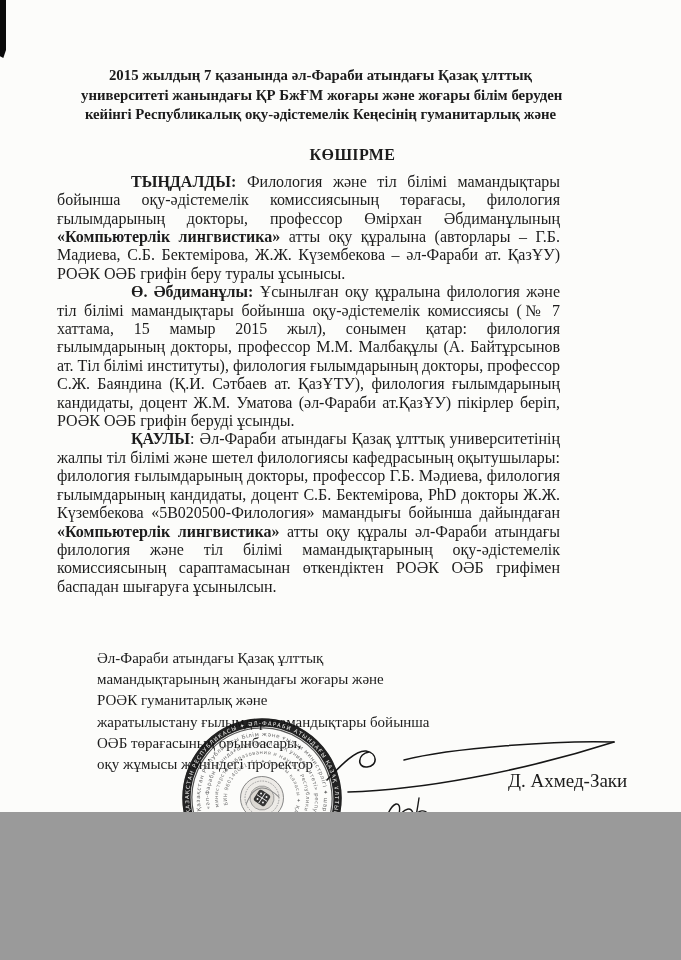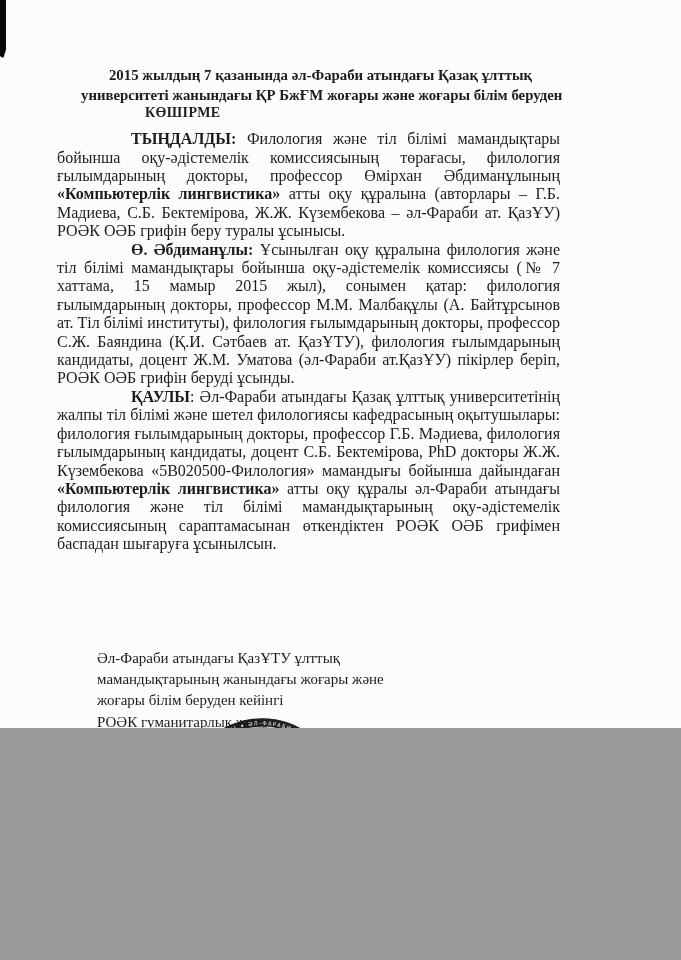--- a/index.html
+++ b/index.html
@@ -1,34 +1,34 @@
 <!DOCTYPE html>
 <html><head>
 <meta charset="utf-8">
 <style>
   html,body{margin:0;padding:0;background:#9a9a9a;}
   .page{
-    position:relative;width:681px;height:728px;margin:0 auto;
+    position:relative;width:681px;height:812px;margin:0 auto;
     background:#fcfcfa;overflow:hidden;
     font-family:"Liberation Serif","DejaVu Serif",serif;
     color:#1c1c1c;
   }
   .corner-mark{
     position:absolute;left:0;top:0;width:6px;height:58px;background:#0a0a0a;
     clip-path:polygon(0 0,100% 0,100% 86%,55% 100%,0 97%);
   }
   .content{position:absolute;left:57px;top:0;width:503px;}
   .doc-title{
     margin-top:66px;padding-left:24px;
     font-weight:bold;font-size:14.8px;line-height:19.6px;text-align:center;
   }
   .doc-title div{white-space:nowrap;}
   .copy-label{
-    padding-left:88px;text-align:left;
-    font-weight:bold;font-size:14px;letter-spacing:.4px;
+    margin-top:21px;padding-left:88px;text-align:center;
+    font-weight:bold;font-size:16px;letter-spacing:.4px;
   }
   .para{
     margin:0;font-size:16px;line-height:18.4px;
     text-align:justify;text-indent:74px;
   }
   .para.first{margin-top:9px;}
   .b{font-weight:bold;}
   .closing{
     position:absolute;left:97px;top:648px;
     font-size:15px;line-height:21.2px;
@@ -46,36 +46,36 @@
 
 <div class="page">
 
   <div class="corner-mark"></div>
 
   <div class="content">
 
     <div class="doc-title">
       <div>2015 жылдың 7 қазанында әл-Фараби атындағы Қазақ ұлттық</div>
       <div>университеті жанындағы ҚР БжҒМ жоғары және жоғары білім беруден</div>
+      <div>кейінгі Республикалық оқу-әдістемелік Кеңесінің гуманитарлық және</div>
     </div>
 
     <div class="copy-label">КӨШІРМЕ</div>
 
     <p class="para first"><span class="b">ТЫҢДАЛДЫ:</span><span> Филология және тіл білімі мамандықтары бойынша оқу-әдістемелік комиссиясының төрағасы, филология ғылымдарының докторы, профессор Өмірхан Әбдиманұлының </span><span class="b">«Компьютерлік лингвистика»</span><span> атты оқу құралына (авторлары – Г.Б. Мадиева, С.Б. Бектемірова, Ж.Ж. Күзембекова – әл-Фараби ат. ҚазҰУ) РОӘК ОӘБ грифін беру туралы ұсынысы.</span></p>
 
     <p class="para"><span class="b">Ө. Әбдиманұлы:</span><span> Ұсынылған оқу құралына филология және тіл білімі мамандықтары бойынша оқу-әдістемелік комиссиясы (№ 7 хаттама, 15 мамыр 2015 жыл), сонымен қатар: филология ғылымдарының докторы, профессор М.М. Малбақұлы (А. Байтұрсынов ат. Тіл білімі институты), филология ғылымдарының докторы, профессор С.Ж. Баяндина (Қ.И. Сәтбаев ат. ҚазҰТУ), филология ғылымдарының кандидаты, доцент Ж.М. Уматова (әл-Фараби ат.ҚазҰУ) пікірлер беріп, РОӘК ОӘБ грифін беруді ұсынды.</span></p>
 
     <p class="para"><span class="b">ҚАУЛЫ</span><span>: Әл-Фараби атындағы Қазақ ұлттық университетінің жалпы тіл білімі және шетел филологиясы кафедрасының оқытушылары: филология ғылымдарының докторы, профессор Г.Б. Мәдиева, филология ғылымдарының кандидаты, доцент С.Б. Бектемірова, PhD докторы Ж.Ж. Күзембекова «5В020500-Филология» мамандығы бойынша дайындаған </span><span class="b">«Компьютерлік лингвистика»</span><span> атты оқу құралы әл-Фараби атындағы филология және тіл білімі мамандықтарының оқу-әдістемелік комиссиясының сараптамасынан өткендіктен РОӘК ОӘБ грифімен баспадан шығаруға ұсынылсын.</span></p>
 
   </div>
 
   <div class="closing">
-    <div>Әл-Фараби атындағы ҚазҰТУ ұлттық</div>
+    <div>Әл-Фараби атындағы Қазақ ұлттық</div>
     <div>мамандықтарының жанындағы жоғары және</div>
-    <div>жоғары білім беруден кейінгі</div>
     <div>РОӘК гуманитарлық және</div>
     <div>жаратылыстану ғылымдар мамандықтары бойынша</div>
     <div>ОӘБ төрағасының орынбасары,</div>
     <div>оқу жұмысы жөніндегі проректор</div>
   </div>
 
   <div class="secretary">РОӘК ОӘБ ғалым хатшысы</div>
 
   <div class="name-1">Д. Ахмед-Заки</div>
   <div class="name-2">А. Сырғақбаева</div>

